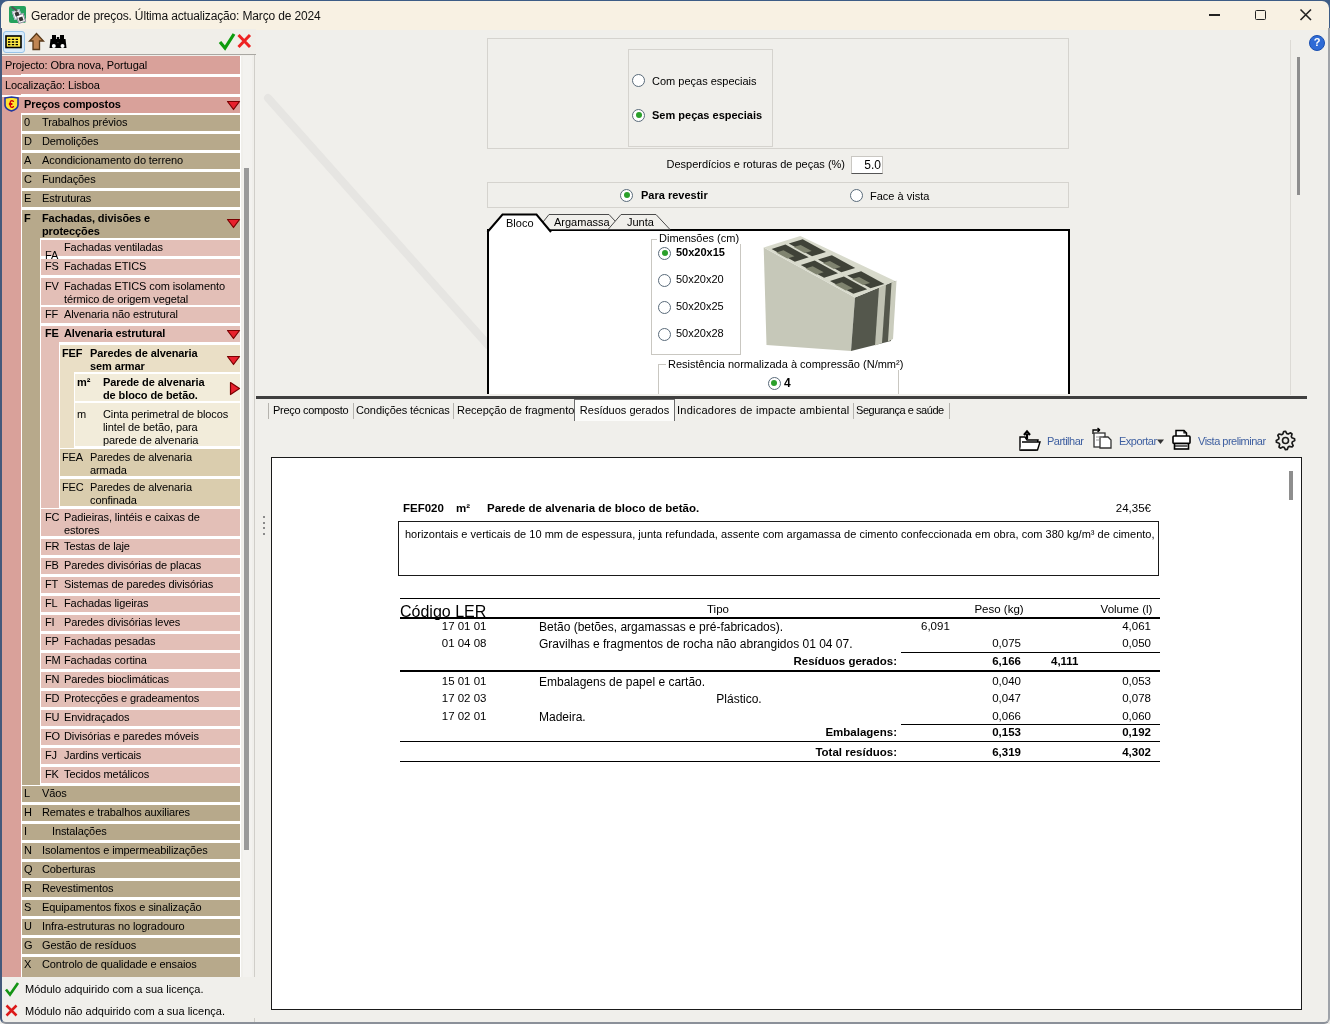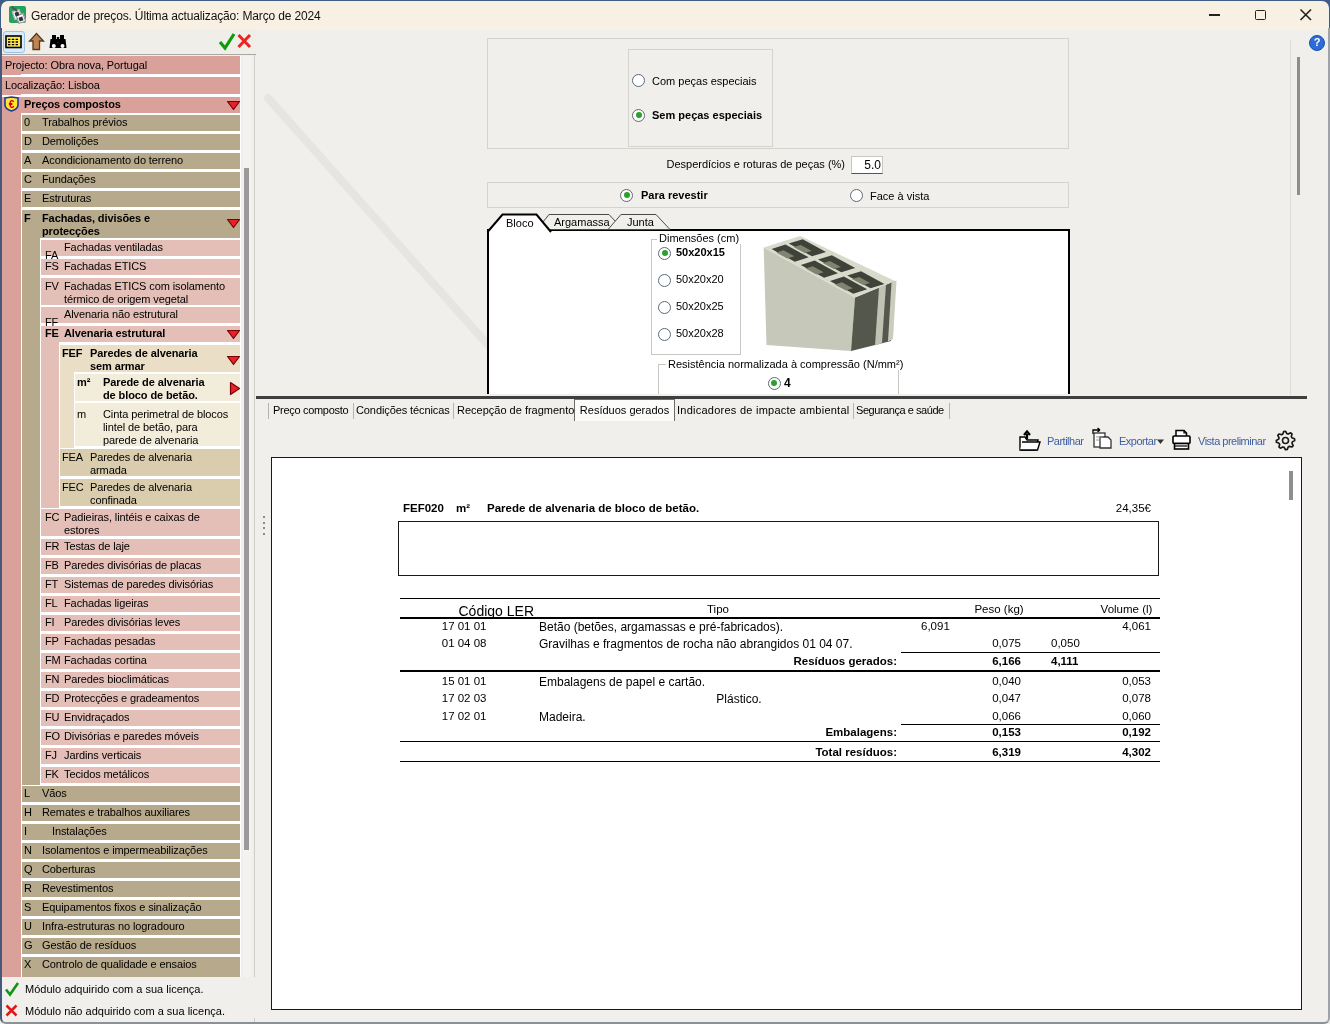--- a/index.html
+++ b/index.html
@@ -84,21 +84,21 @@
 <div class="a" style="left:41px;top:240px;width:199px;height:15.5px;background:#E3BFB7"></div>
 <div class="tx" style="left:45px;top:240px;height:15.5px;line-height:15.5px;font-size:11px;letter-spacing:-0.1px;font-weight:normal;padding-top:8px">FA</div>
 <div class="tx" style="left:64px;top:240px;height:15.5px;line-height:15.5px;font-size:11px;letter-spacing:-0.1px;font-weight:normal">Fachadas ventiladas</div>
 <div class="a" style="left:41px;top:259px;width:199px;height:15.5px;background:#E3BFB7"></div>
 <div class="tx" style="left:45px;top:259px;height:15.5px;line-height:15.5px;font-size:11px;letter-spacing:-0.1px;font-weight:normal;padding-top:0px">FS</div>
 <div class="tx" style="left:64px;top:259px;height:15.5px;line-height:15.5px;font-size:11px;letter-spacing:-0.1px;font-weight:normal">Fachadas ETICS</div>
 <div class="a" style="left:41px;top:278px;width:199px;height:26.5px;background:#E3BFB7"></div>
 <div class="tx" style="left:45px;top:278px;height:26.5px;line-height:13px;font-size:11px;letter-spacing:-0.1px;font-weight:normal;padding-top:2px">FV</div>
 <div class="a" style="left:64px;top:280px;width:170px;line-height:13px;font-size:11px;letter-spacing:-0.1px;font-weight:normal;white-space:nowrap">Fachadas ETICS com isolamento<br>térmico de origem vegetal</div>
 <div class="a" style="left:41px;top:307px;width:199px;height:15.5px;background:#E3BFB7"></div>
-<div class="tx" style="left:45px;top:307px;height:19px;line-height:15.5px;font-size:11px;letter-spacing:-0.1px;font-weight:normal;padding-top:8px">FF</div>
+<div class="tx" style="left:45px;top:307px;height:19px;line-height:15.5px;font-size:11px;letter-spacing:-0.1px;font-weight:normal;padding-top:0px">FF</div>
 <div class="tx" style="left:64px;top:307px;height:15.5px;line-height:15.5px;font-size:11px;letter-spacing:-0.1px;font-weight:normal">Alvenaria não estrutural</div>
 <div class="a" style="left:41px;top:326px;width:199px;height:15.5px;background:#E3BFB7"></div>
 <div class="tx" style="left:45px;top:326px;height:15.5px;line-height:15.5px;font-size:11px;letter-spacing:-0.1px;font-weight:bold;padding-top:0px">FE</div>
 <div class="tx" style="left:64px;top:326px;height:15.5px;line-height:15.5px;font-size:11px;letter-spacing:-0.1px;font-weight:bold">Alvenaria estrutural</div>
 <div class="a" style="left:60px;top:345px;width:180px;height:26.5px;background:#EADFC6"></div>
 <div class="tx" style="left:62px;top:345px;height:26.5px;line-height:13px;font-size:11px;letter-spacing:-0.1px;font-weight:bold;padding-top:2px">FEF</div>
 <div class="a" style="left:90px;top:347px;width:144px;line-height:13px;font-size:11px;letter-spacing:-0.1px;font-weight:bold;white-space:nowrap">Paredes de alvenaria<br>sem armar</div>
 <div class="a" style="left:75px;top:374px;width:165px;height:26.5px;background:#F2ECDA"></div>
 <div class="tx" style="left:77px;top:374px;height:26.5px;line-height:13px;font-size:11px;letter-spacing:-0.1px;font-weight:bold;padding-top:2px">m²</div>
 <div class="a" style="left:103px;top:376px;width:131px;line-height:13px;font-size:11px;letter-spacing:-0.1px;font-weight:bold;white-space:nowrap">Parede de alvenaria<br>de bloco de betão.</div>
@@ -329,40 +329,41 @@
 <div class="a" style="left:263px;top:521.5px;width:2px;height:2px;background:#8A8A8A"></div>
 <div class="a" style="left:263px;top:527.0px;width:2px;height:2px;background:#8A8A8A"></div>
 <div class="a" style="left:263px;top:532.5px;width:2px;height:2px;background:#8A8A8A"></div>
 <div class="a" style="left:271px;top:457px;width:1031px;height:553px;background:#fff;border:1px solid #1a1a1a"></div>
 <div class="a" style="left:1289px;top:471px;width:4px;height:29px;background:#8E8E8E"></div>
 <div class="tx" style="left:403px;top:502px;font-size:11.5px;font-weight:bold">FEF020</div>
 <div class="tx" style="left:456px;top:502px;font-size:11.5px;font-weight:bold">m²</div>
 <div class="tx" style="left:487px;top:502px;font-size:11.5px;font-weight:bold">Parede de alvenaria de bloco de betão.</div>
 <div class="tx" style="left:1051px;top:502px;width:100px;text-align:right;font-size:11.5px">24,35€</div>
 <div class="a" style="left:398px;top:521px;width:761px;height:55px;border:1px solid #1a1a1a;padding:4px 6px 0 6px;font-size:11px;line-height:17.5px;white-space:nowrap">
+<div style="word-spacing:0.05px">horizontais e verticais de 10 mm de espessura, junta refundada, assente com argamassa de cimento confeccionada em obra, com 380 kg/m³ de cimento,</div>
 </div>
 <div class="a" style="left:400px;top:597.5px;width:760px;height:1.7px;background:#000"></div>
 <div class="a" style="left:400px;top:617px;width:760px;height:1.7px;background:#000"></div>
 <div class="a" style="left:901px;top:651.7px;width:259px;height:1px;background:#000"></div>
 <div class="a" style="left:400px;top:670.3px;width:760px;height:1.7px;background:#000"></div>
 <div class="a" style="left:901px;top:723.5px;width:259px;height:1px;background:#000"></div>
 <div class="a" style="left:400px;top:740.8px;width:760px;height:1.7px;background:#000"></div>
 <div class="a" style="left:400px;top:760.5px;width:760px;height:1.7px;background:#000"></div>
-<div class="tx" style="left:400px;top:602.5px;width:134px;text-align:right;font-size:14px;font-weight:normal">Código LER</div>
+<div class="tx" style="left:400px;top:602.5px;width:134px;text-align:left;font-size:16px;font-weight:normal">Código LER</div>
 <div class="tx" style="left:618px;top:602.5px;width:200px;text-align:center;font-size:11.5px;font-weight:normal">Tipo</div>
 <div class="tx" style="left:949px;top:602.5px;width:100px;text-align:center;font-size:11.5px;font-weight:normal">Peso (kg)</div>
 <div class="tx" style="left:1076px;top:602.5px;width:101px;text-align:center;font-size:11.5px;font-weight:normal">Volume (l)</div>
 <div class="tx" style="left:400px;top:619.7px;width:86.5px;text-align:right;font-size:11.5px;font-weight:normal">17 01 01</div>
 <div class="tx" style="left:539px;top:619.7px;width:400px;text-align:left;font-size:12px;font-weight:normal">Betão (betões, argamassas e pré-fabricados).</div>
 <div class="tx" style="left:921px;top:619.7px;width:100px;text-align:left;font-size:11.5px;font-weight:normal">6,091</div>
 <div class="tx" style="left:1051px;top:619.7px;width:100px;text-align:right;font-size:11.5px;font-weight:normal">4,061</div>
 <div class="tx" style="left:400px;top:637.1px;width:86.5px;text-align:right;font-size:11.5px;font-weight:normal">01 04 08</div>
 <div class="tx" style="left:539px;top:637.1px;width:400px;text-align:left;font-size:12px;font-weight:normal">Gravilhas e fragmentos de rocha não abrangidos 01 04 07.</div>
 <div class="tx" style="left:921px;top:637.1px;width:100px;text-align:right;font-size:11.5px;font-weight:normal">0,075</div>
-<div class="tx" style="left:1051px;top:637.1px;width:100px;font-size:11.5px;font-weight:normal">0,050</div>
+<div class="tx" style="left:1051px;top:637.1px;width:100px;text-align:right;font-size:11.5px;font-weight:normal">0,050</div>
 <div class="tx" style="left:697px;top:655.1px;width:200px;text-align:right;font-size:11.5px;font-weight:bold">Resíduos gerados:</div>
 <div class="tx" style="left:921px;top:655.1px;width:100px;text-align:right;font-size:11.5px;font-weight:bold">6,166</div>
 <div class="tx" style="left:1051px;top:655.1px;width:100px;text-align:left;font-size:11.5px;font-weight:bold">4,111</div>
 <div class="tx" style="left:400px;top:674.8px;width:86.5px;text-align:right;font-size:11.5px;font-weight:normal">15 01 01</div>
 <div class="tx" style="left:539px;top:674.8px;width:400px;text-align:left;font-size:12px;font-weight:normal">Embalagens de papel e cartão.</div>
 <div class="tx" style="left:921px;top:674.8px;width:100px;text-align:right;font-size:11.5px;font-weight:normal">0,040</div>
 <div class="tx" style="left:1051px;top:674.8px;width:100px;text-align:right;font-size:11.5px;font-weight:normal">0,053</div>
 <div class="tx" style="left:400px;top:692.1px;width:86.5px;text-align:right;font-size:11.5px;font-weight:normal">17 02 03</div>
 <div class="tx" style="left:539px;top:692.1px;width:400px;text-align:center;font-size:12px;font-weight:normal">Plástico.</div>
 <div class="tx" style="left:921px;top:692.1px;width:100px;text-align:right;font-size:11.5px;font-weight:normal">0,047</div>

